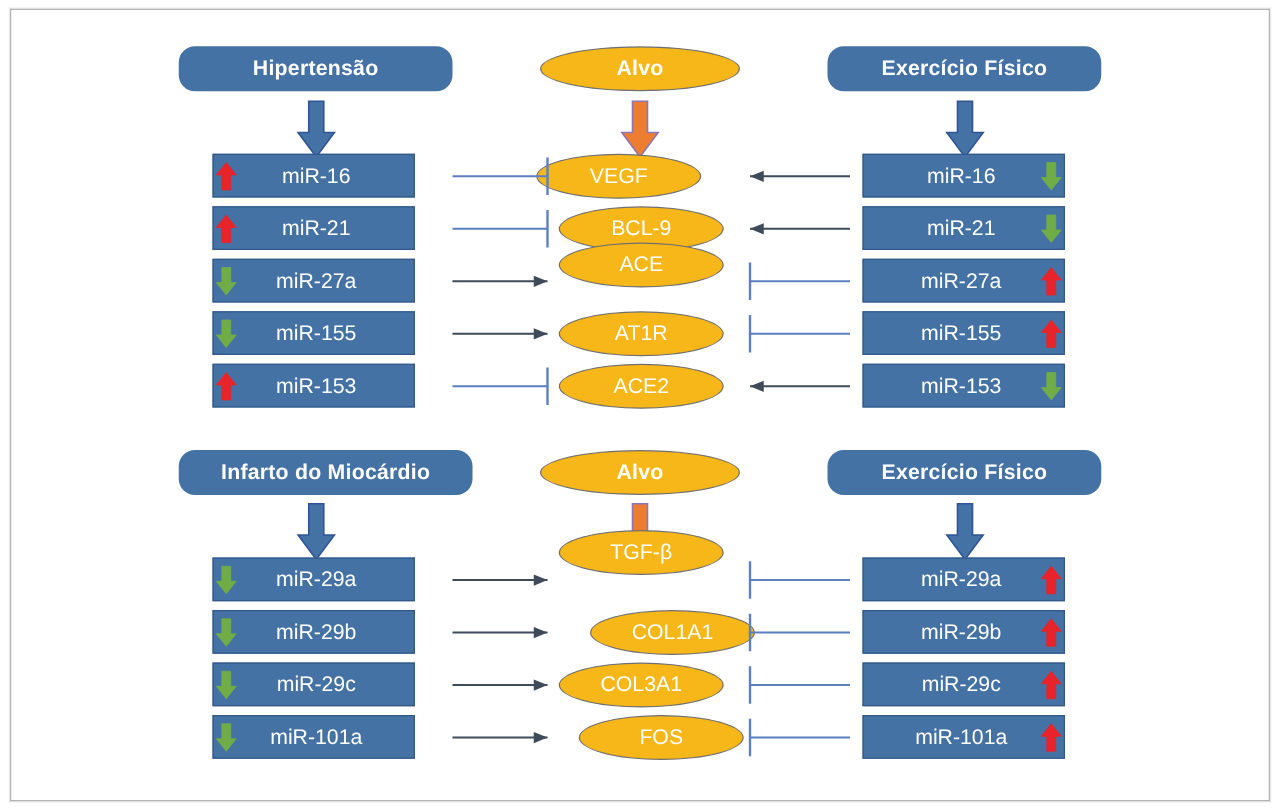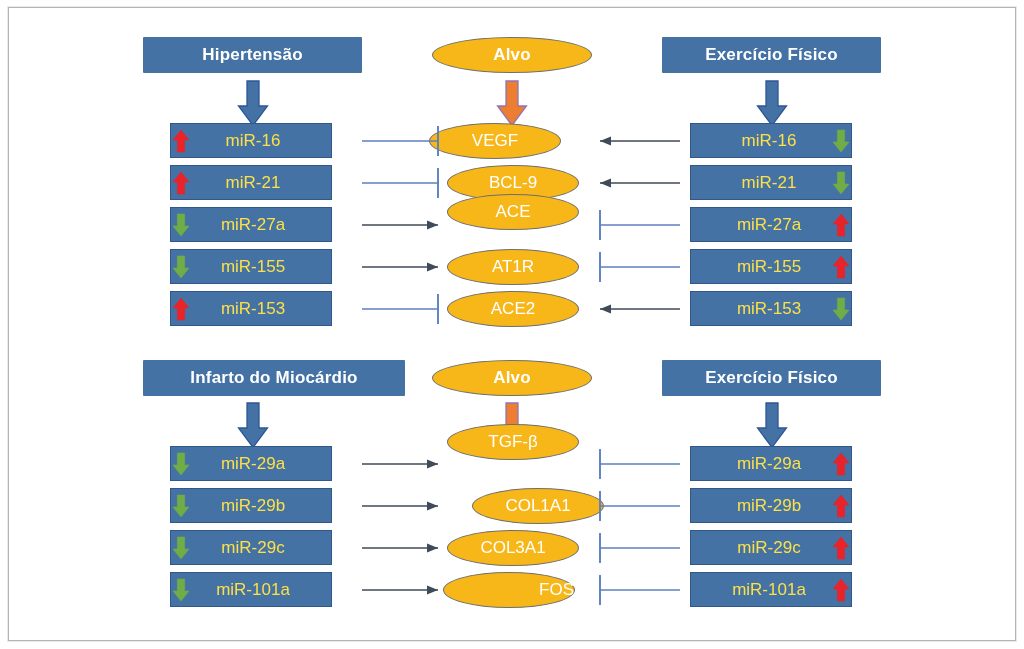--- a/index.html
+++ b/index.html
@@ -28,40 +28,40 @@
     box-shadow: 0 0 0 1px #e9e9e9;
     box-sizing: border-box;
     background: #ffffff;
   }
 
   
   .pill {
     position: absolute;
     background: #4472а4;
     background: #4472a4;
-    border-radius: 1px;
+    border-radius: 13px;
     color: #ffffff;
     font-weight: bold;
     display: flex;
     align-items: center;
     justify-content: center;
     letter-spacing: .2px;
     box-sizing: border-box;
   }
   .pill-text { font-size: 17px; white-space: nowrap; }
 
   
   .mirbox {
     position: absolute;
     background: #4472a4;
     border: 1px solid #32588a;
     box-sizing: border-box;
     display: flex;
     align-items: center;
-    color: #fde047;
+    color: #ffffff;
     font-size: 17px;
   }
   .mirbox .lbl { flex: 1 1 auto; text-align: center; }
   .mirbox.left .lbl  { padding-right: 16px; }
   .mirbox.right .lbl { padding-left: 16px; }
 
   
   .tick {
     position: relative;
     width: 20px;
@@ -270,21 +270,21 @@
           <line x1="10" y1="17" x2="86" y2="17" stroke="#5b7fc0" stroke-width="1.7"></line>
           <line x1="86" y1="2" x2="86" y2="32" stroke="#5b7fc0" stroke-width="1.9"></line>
         </svg>
       </div>
       <div class="conn" style="left: 590px; top: 291.5px; width: 100px; height: 34px;">
         <svg width="100" height="34" viewBox="0 0 100 34">
           <line x1="90" y1="17" x2="10" y2="17" stroke="#3f4a5a" stroke-width="1.5"></line>
           <path d="M10 17 L21 12.5 L21 21.5 Z" fill="#3f4a5a"></path>
         </svg>
       </div>
-      <div class="pill" style="left: 143px; top: 360px; width: 262px; height: 36px; background: rgb(68, 114, 164);">
+      <div class="pill" style="left: 143px; top: 360px; width: 235px; height: 36px; background: rgb(68, 114, 164);">
         <span class="pill-text">Infarto do Miocárdio</span>
       </div>
       <div class="pill" style="left: 432px; top: 360px; width: 160px; height: 36px; background: rgb(247, 183, 24); border: 1px solid rgb(111, 111, 111); border-radius: 50%;">
         <span class="pill-text">Alvo</span>
       </div>
       <div class="pill" style="left: 662px; top: 360px; width: 219px; height: 36px; background: rgb(68, 114, 164);">
         <span class="pill-text">Exercício Físico</span>
       </div>
       <div class="bigarrow" style="left: 235.5px; top: 402px; width: 34px; height: 47px;">
         <svg width="34" height="47" viewBox="0 0 34 47">
@@ -395,21 +395,21 @@
         </svg>
       </div>
       <div class="mirbox left" style="left: 170px; top: 572px; width: 162px; height: 35px;">
         <span class="tick">
           <svg viewBox="0 0 20 26">
             <path d="M10 24 L18 14 L13.6 14 L13.6 2 L6.4 2 L6.4 14 L2 14 Z" fill="#70ad47" stroke="#70ad47" stroke-width="0.6"></path>
           </svg>
         </span>
         <span class="lbl">miR-101a</span>
       </div>
-      <div class="ell" style="left: 443px; top: 572px; width: 132px; height: 36px; justify-content: flex-end;">
+      <div class="ell" style="left: 463px; top: 572px; width: 132px; height: 36px;">
         <span>FOS</span>
       </div>
       <div class="mirbox right" style="left: 690px; top: 572px; width: 162px; height: 35px;">
         <span class="lbl">miR-101a</span>
         <span class="tick">
           <svg viewBox="0 0 20 26">
             <path d="M10 2 L18 12 L13.6 12 L13.6 24 L6.4 24 L6.4 12 L2 12 Z" fill="#e8232a" stroke="#e8232a" stroke-width="0.6"></path>
           </svg>
         </span>
       </div>

